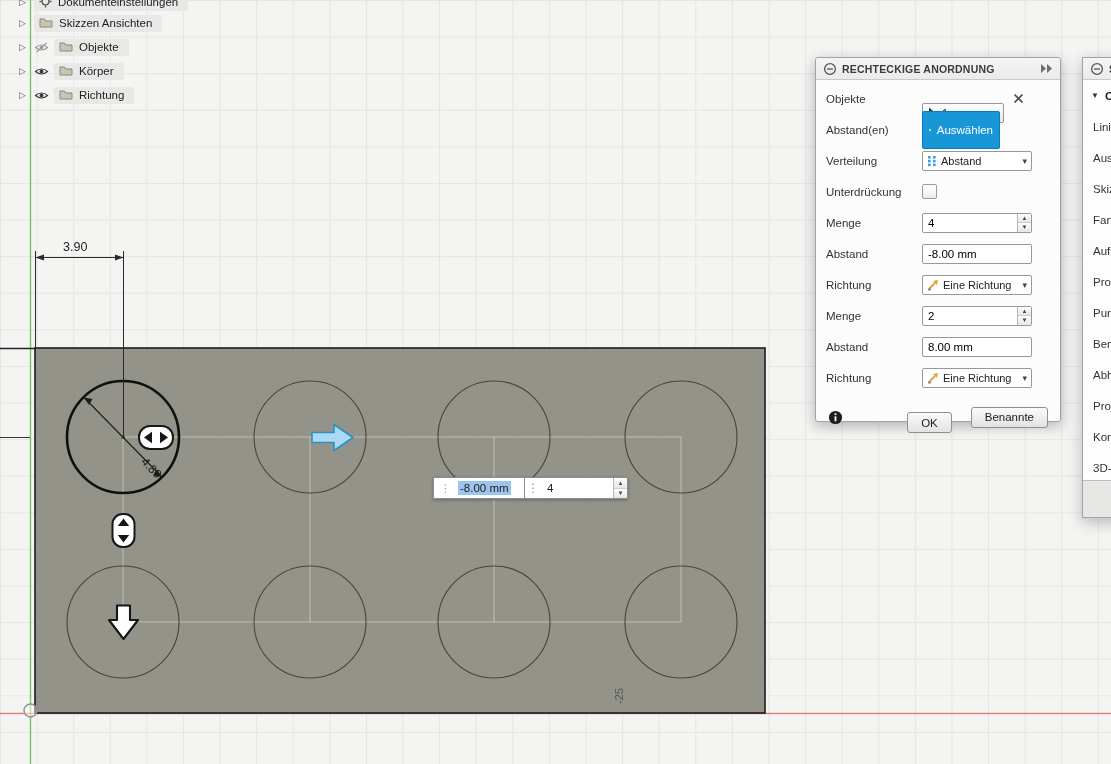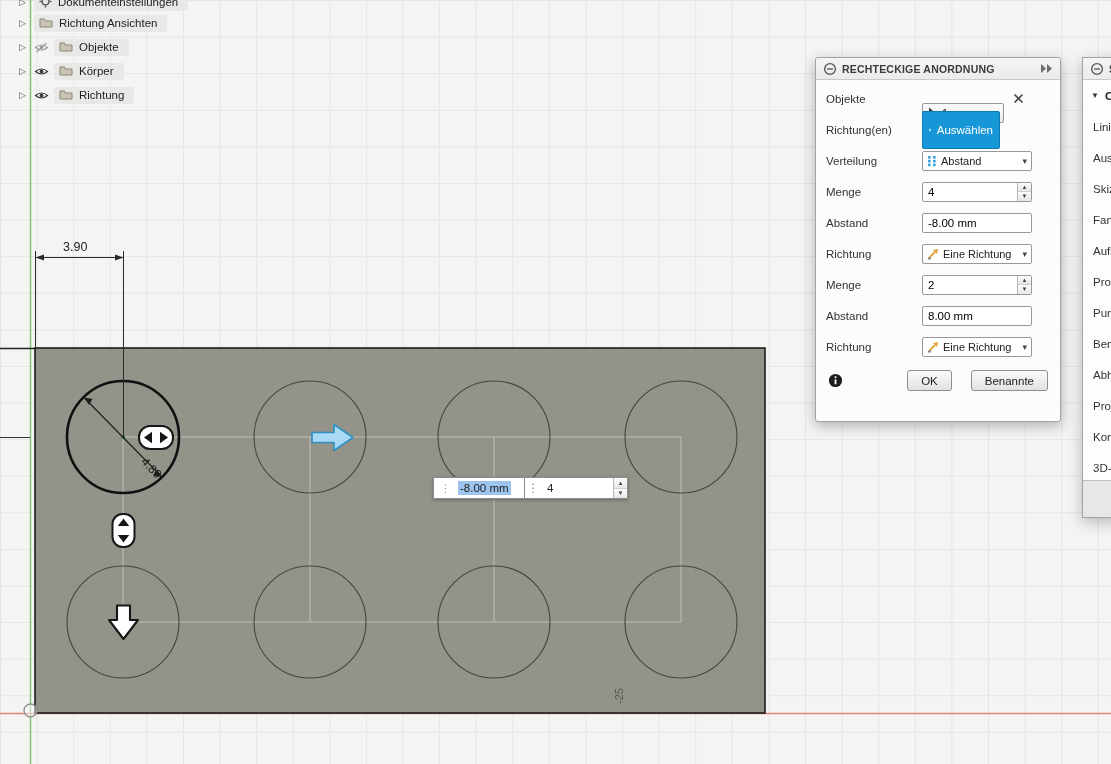--- a/index.html
+++ b/index.html
@@ -53,21 +53,21 @@
   .dropdown{display:flex;align-items:center;width:110px;height:20px;background:#fff;border:1px solid #989898;border-radius:2px;font-size:11px;padding:0 4px;box-sizing:border-box;}
   .dropdown .ddlabel{flex:1;margin-left:4px;white-space:nowrap;overflow:hidden;}
   .dropdown .caret{font-size:9px;color:#444;margin-left:2px;}
   .checkbox{width:13px;height:13px;border:1px solid #9a9a9a;border-radius:2px;background:linear-gradient(#fff,#ececec);}
   .numwrap{display:flex;width:110px;height:20px;border:1px solid #989898;border-radius:2px;background:#fff;box-sizing:border-box;}
   .numwrap input{flex:1;border:none;outline:none;font-size:11.5px;font-family:"Liberation Sans",sans-serif;padding:0 5px;min-width:0;background:transparent;}
   .textinput{width:110px;height:20px;border:1px solid #989898;border-radius:2px;font-size:11.5px;font-family:"Liberation Sans",sans-serif;padding:0 5px;box-sizing:border-box;background:#fff;outline:none;}
   .dfoot{display:flex;align-items:center;padding:8px 12px 0 12px;}
   .dfoot .spacer{flex:1;}
   .btn{height:21px;font-size:11.5px;font-family:"Liberation Sans",sans-serif;background:linear-gradient(#fbfbfb,#e2e2e2);border:1px solid #8f8f8f;border-radius:3px;color:#222;padding:0 13px;}
-  .btn.ok{margin-right:19px;}
+  .btn.ok{margin-right:19px;margin-top:11px;}
 
   
   .palette{position:absolute;left:1082px;top:57px;width:130px;height:461px;background:#fdfdfd;border:1px solid #a3a3a3;box-shadow:0 4px 14px rgba(0,0,0,.25);z-index:7;box-sizing:border-box;}
   .palette .dhead{border-radius:0;}
   .pgroup{height:31px;display:flex;align-items:center;padding:0 8px;font-size:11.5px;font-weight:bold;color:#222;}
   .pgroup .tri{font-size:8px;margin-right:6px;color:#333;}
   .pitem{height:31px;display:flex;align-items:center;padding:0 10px;font-size:11.5px;color:#333;white-space:nowrap;}
   .pfoot{position:absolute;bottom:0;left:0;right:0;height:36px;background:#e7e7e6;border-top:1px solid #bdbdbd;}
 </style>
 </head>
@@ -167,21 +167,21 @@
       <span>Dokumenteinstellungen</span>
     </span>
   </div>
 
   <div class="brow" style="top:12px;">
     <span class="chev">▷</span>
     <span class="pill">
       <svg width="14" height="11" viewBox="0 0 14 11">
         <path d="M1 2 L5.5 2 L6.5 4 L13 4 L13 10 L1 10 Z" fill="#c9c4b4" stroke="#8b8678" stroke-width="1"></path>
       </svg>
-      <span>Richtung Ansichten</span>
+      <span>Skizzen Ansichten</span>
     </span>
   </div>
 
   <div class="brow" style="top:36px;">
     <span class="chev">▷</span>
     <span class="eye">
       <svg width="15" height="11" viewBox="0 0 15 11">
         <path d="M1.5 5.5 Q7.5 0.5 13.5 5.5 Q7.5 10.5 1.5 5.5 Z" fill="none" stroke="#9a9a9a" stroke-width="1.2"></path>
         <circle cx="7.5" cy="5.5" r="1.8" fill="#9a9a9a"></circle>
         <line x1="2.5" y1="10" x2="12.5" y2="1" stroke="#9a9a9a" stroke-width="1.2"></line>
@@ -254,21 +254,21 @@
         <span class="xbtn">
           <svg width="11" height="11" viewBox="0 0 11 11">
             <line x1="1.5" y1="1.5" x2="9.5" y2="9.5" stroke="#4a4a4a" stroke-width="1.7"></line>
             <line x1="9.5" y1="1.5" x2="1.5" y2="9.5" stroke="#4a4a4a" stroke-width="1.7"></line>
           </svg>
         </span>
       </div>
     </div>
 
     <div class="drow">
-      <span class="dlabel">Richtung(en)</span>
+      <span class="dlabel">Abstand(en)</span>
       <div class="dctrl">
         <button class="blue-btn">
           <svg width="10" height="12" viewBox="0 0 10 12">
             <path d="M1 0.5 L1 10.5 L3.6 8 L5.3 11.5 L7 10.7 L5.3 7.3 L8.8 7.2 Z" fill="#fff"></path>
           </svg>
           <span>Auswählen</span>
         </button>
       </div>
     </div>
 
@@ -285,20 +285,26 @@
                 <rect x="6" y="4.8" width="2.6" height="2.6"></rect>
                 <rect x="6" y="8.6" width="2.6" height="2.6"></rect>
             </g>
           </svg>
           <span class="ddlabel">Abstand</span>
           <span class="caret">▾</span>
         </div>
       </div>
     </div>
 
+    <div class="drow">
+      <span class="dlabel">Unterdrückung</span>
+      <div class="dctrl">
+        <span class="checkbox"></span>
+      </div>
+    </div>
 
     <div class="drow">
       <span class="dlabel">Menge</span>
       <div class="dctrl">
         <div class="numwrap">
           <input value="4" style="">
           <span class="vspin">
               <span>▲</span>
               <span>▼</span>
             </span>

